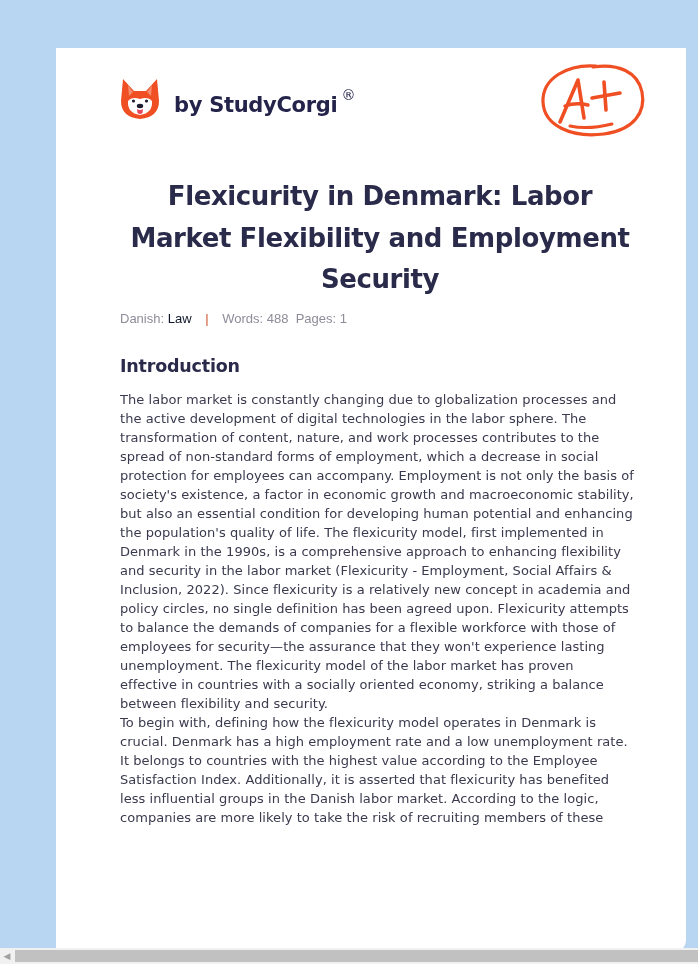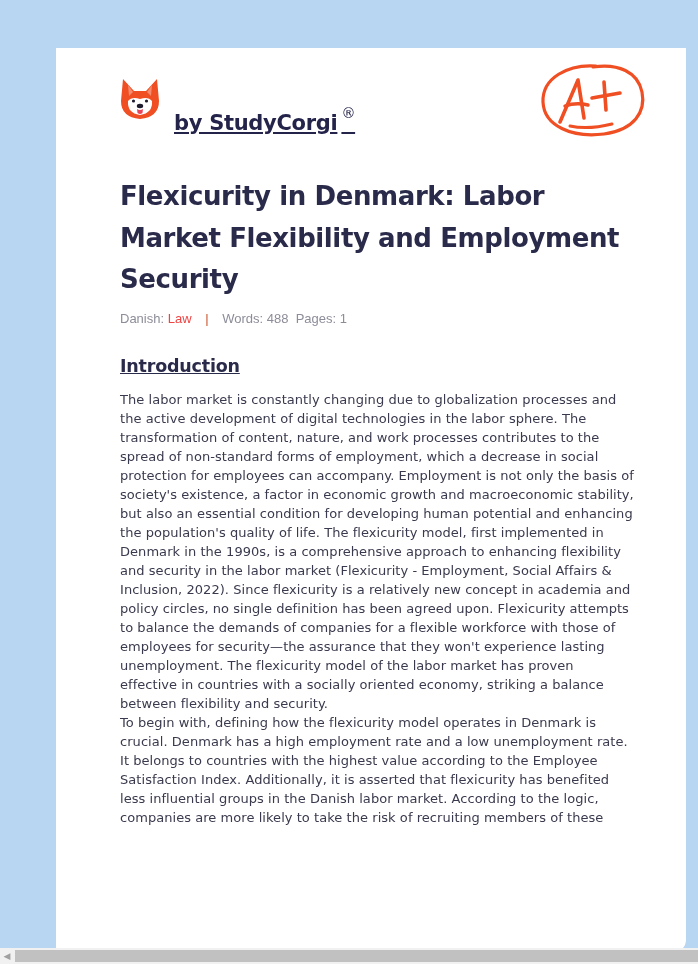--- a/index.html
+++ b/index.html
@@ -9,41 +9,41 @@
       font-family: "DejaVu Sans", sans-serif;
     }
     .card {
       position: absolute; left: 56px; top: 48px; width: 630px; height: 904px;
       background: #ffffff; border-radius: 0 0 12px 0; overflow: hidden;
     }
     .logo { position: absolute; left: 64px; top: 26px; height: 50px; display: flex; align-items: center; }
     .corgi { width: 40px; height: 44px; }
     .brand {
       margin-left: 14px; font-family: "DejaVu Sans", sans-serif; font-weight: bold;
-      font-size: 21px; color: #24234a; letter-spacing: -0.3px; position: relative; top: 24px; text-decoration: underline;
+      font-size: 21px; color: #24234a; letter-spacing: -0.3px; position: relative; top: 6px;
     }
     .reg { font-size: 14px; font-weight: normal; position: relative; top: -12px; margin-left: 4px; color: #24234a; }
     .aplus { position: absolute; left: 482px; top: 12px; width: 110px; height: 80px; }
     .title {
       position: absolute; left: 64px; top: 128px; width: 520px; margin: 0;
       font-family: "DejaVu Sans", sans-serif; font-weight: bold; font-size: 26px;
-      line-height: 41.5px; color: #2a2a4a; letter-spacing: -0.4px;
+      line-height: 41.5px; color: #2a2a4a; letter-spacing: -0.4px; text-align: center;
     }
     .meta {
       position: absolute; left: 64px; top: 263px; font-size: 13px; color: #8d8d9a;
       font-family: "Liberation Sans", sans-serif; white-space: nowrap;
     }
-    .meta .topic-val { color: #ef4444; }
+    .meta .topic-val { color: #0f172a; }
     .meta .sep { color: #c9562c; margin: 0 10px; }
     .content { position: absolute; left: 64px; top: 304px; width: 514px; }
     h2 {
       margin: 0; font-family: "DejaVu Sans", sans-serif; font-weight: bold; font-size: 17.5px;
       color: #2a2a4a; letter-spacing: -0.2px;
     }
-    .h-intro { height: 38px; line-height: 28px; text-decoration: underline; }
+    .h-intro { height: 38px; line-height: 28px; }
     .h-principles { height: 34px; line-height: 20px; }
     p {
       margin: 0; font-family: "DejaVu Sans", sans-serif; font-size: 13px; line-height: 19px;
       color: #3a3a4e; letter-spacing: 0.05px;
     }
     .hscroll {
       position: absolute; left: 0; top: 948px; width: 698px; height: 16px; background: #f1f1f1;
     }
     .hscroll .arrow {
       position: absolute; left: 2px; top: 3px; width: 10px; height: 10px;

